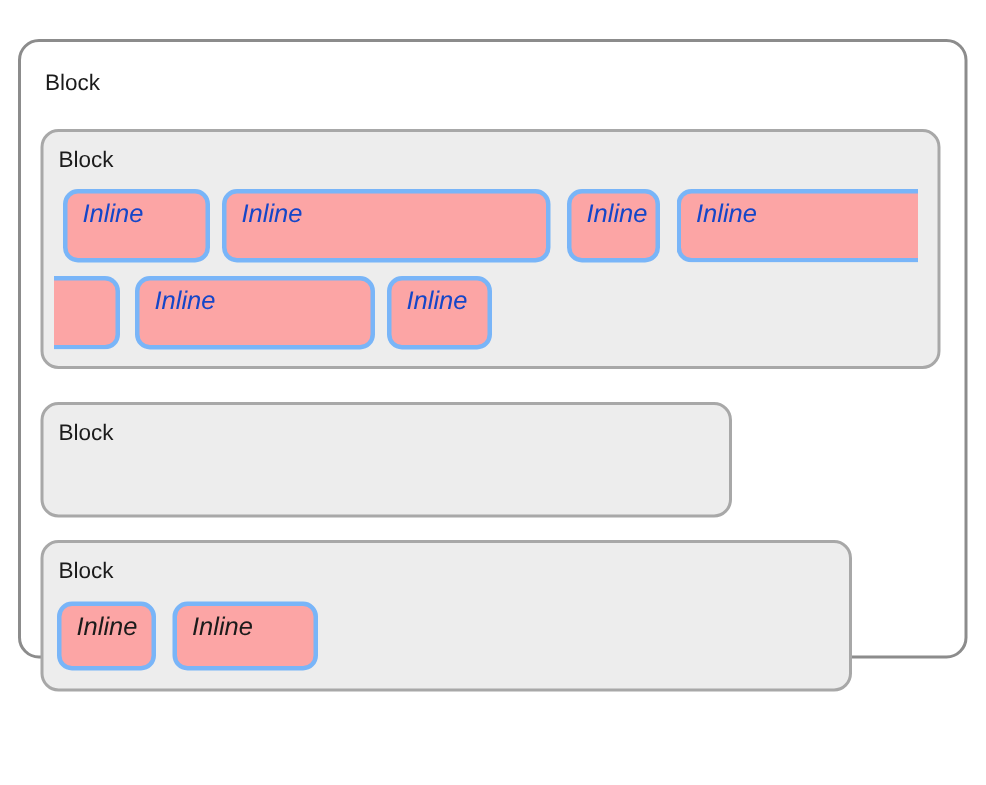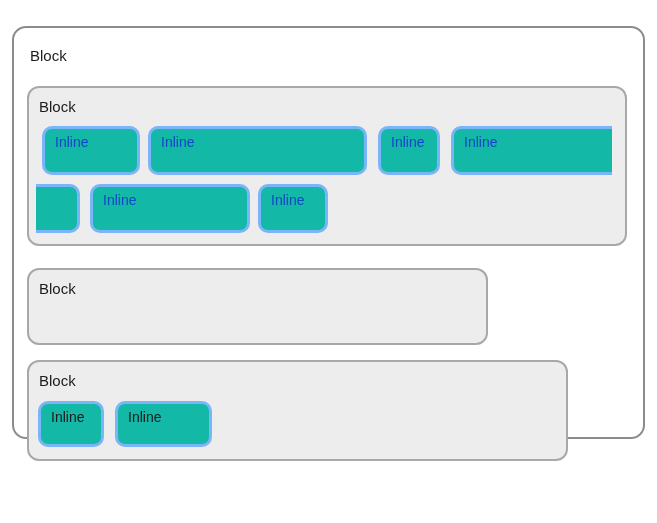--- a/index.html
+++ b/index.html
@@ -42,28 +42,29 @@
     background:var(--block_bg);
     border:2px solid var(--block_border);
     border-radius:12px;
   }
   .gray-block > .block-label{ left:10px; top:10px; }
   .gb1{ left:13px; top:58px;  width:600px; height:160px; }
   .gb2{ left:13px; top:240px; width:461px; height:77px;  }
   .gb3{ left:13px; top:332px; width:541px; height:101px; }
   .inline-box{
     position:absolute;
-    background:#14b8a6;
+    background:#fca5a5;
     border:3px solid var(--inline_border);
     border-radius:10px;
     color:var(--inline_text_blue);
-    font-size:14px;
+    font-size:17px;
     line-height:19px;
     padding:4px 0 0 10px;
     overflow:hidden;
+    font-style:italic;
   }
   .inline-box.dark{ color:var(--text_dark); }
   .cut-right{
     border-right:none;
     border-radius:10px 0 0 10px;
   }
   .cut-left{
     border-left:none;
     border-radius:0 10px 10px 0;
   }

